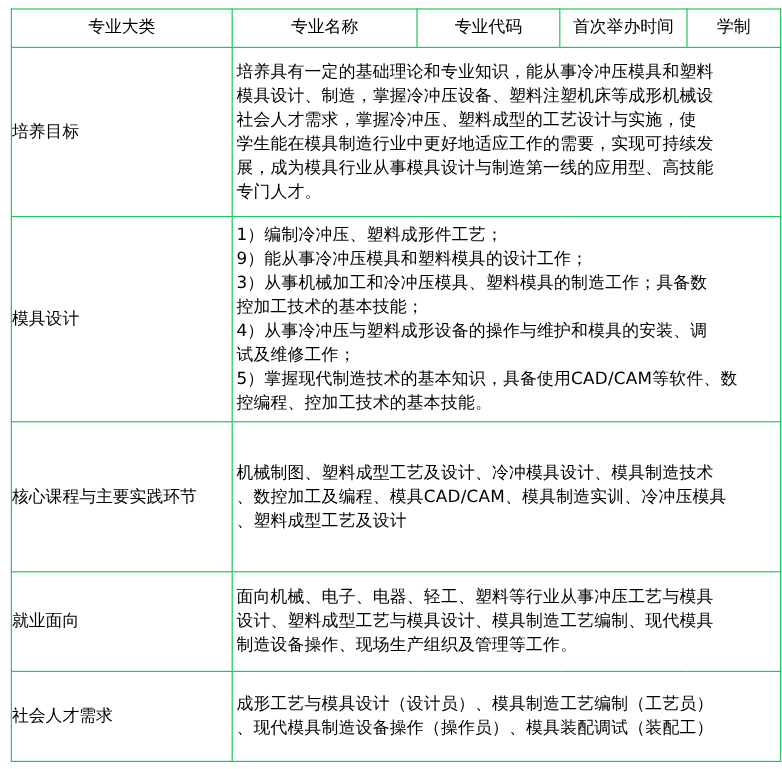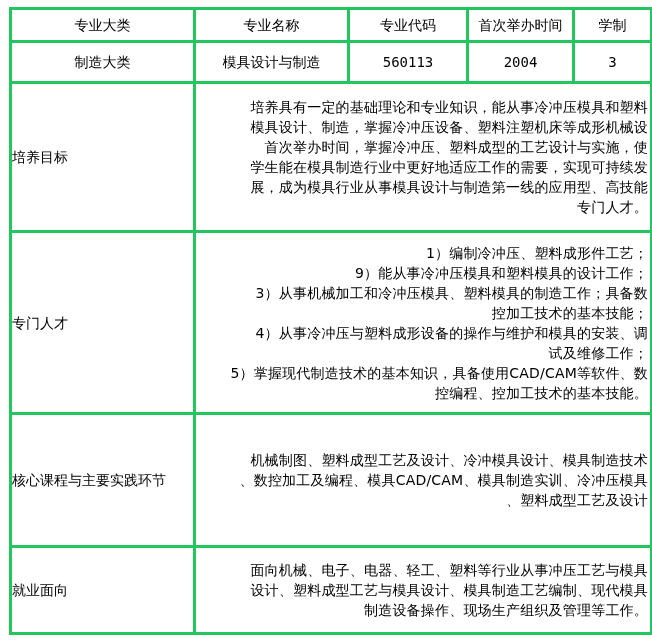--- a/index.html
+++ b/index.html
@@ -18,30 +18,30 @@
     .tbl {
       position: absolute;
       left: 9px;
       top: 7px;
       width: 641px;
       height: 628px;
       border-collapse: collapse;
       table-layout: fixed;
     }
     .tbl td {
-      border: 3px solid #22c55e;
+      border: 1px solid #22c55e;
       padding: 0;
       font-size: 14px;
       line-height: 20px;
       vertical-align: middle;
     }
     .c { text-align: center; }
     .lbl { text-align: left; font-size: 14px; }
     .body-text {
-      text-align: right;
+      text-align: left;
       padding: 0 2px 0 3px !important;
       font-size: 14px;
       line-height: 20px;
       letter-spacing: 0.2px;
     }
     .num {
       font-family: "DejaVu Sans Mono", "Liberation Mono", monospace;
       font-size: 13px;
     }
     .line { display: block; white-space: nowrap; }
@@ -58,40 +58,33 @@
     <col style="width:78px">
   </colgroup>
   <tbody>
       <tr style="height:30px">
     <td class="c">专业大类</td>
     <td class="c">专业名称</td>
     <td class="c">专业代码</td>
     <td class="c">首次举办时间</td>
     <td class="c">学制</td>
   </tr>
-  <tr style="height:36px">
-    <td class="c">制造大类</td>
-    <td class="c">模具设计与制造</td>
-    <td class="c num">560113</td>
-    <td class="c num">2004</td>
-    <td class="c num">3</td>
-  </tr>
   <tr style="height:134px">
     <td class="lbl">培养目标</td>
     <td colspan="4" class="body-text">
       <span class="line">培养具有一定的基础理论和专业知识，能从事冷冲压模具和塑料</span>
       <span class="line">模具设计、制造，掌握冷冲压设备、塑料注塑机床等成形机械设</span>
-      <span class="line">首次举办时间，掌握冷冲压、塑料成型的工艺设计与实施，使</span>
+      <span class="line">社会人才需求，掌握冷冲压、塑料成型的工艺设计与实施，使</span>
       <span class="line">学生能在模具制造行业中更好地适应工作的需要，实现可持续发</span>
       <span class="line">展，成为模具行业从事模具设计与制造第一线的应用型、高技能</span>
       <span class="line">专门人才。</span>
     </td>
   </tr>
   <tr style="height:159px">
-    <td class="lbl">专门人才</td>
+    <td class="lbl">模具设计</td>
     <td colspan="4" class="body-text">
       <span class="line">1）编制冷冲压、塑料成形件工艺；</span>
       <span class="line">9）能从事冷冲压模具和塑料模具的设计工作；</span>
       <span class="line">3）从事机械加工和冷冲压模具、塑料模具的制造工作；具备数</span>
       <span class="line">控加工技术的基本技能；</span>
       <span class="line">4）从事冷冲压与塑料成形设备的操作与维护和模具的安装、调</span>
       <span class="line">试及维修工作；</span>
       <span class="line">5）掌握现代制造技术的基本知识，具备使用CAD/CAM等软件、数</span>
       <span class="line">控编程、控加工技术的基本技能。</span>
     </td>
@@ -105,14 +98,21 @@
     </td>
   </tr>
   <tr style="height:78px">
     <td class="lbl">就业面向</td>
     <td colspan="4" class="body-text">
       <span class="line">面向机械、电子、电器、轻工、塑料等行业从事冲压工艺与模具</span>
       <span class="line">设计、塑料成型工艺与模具设计、模具制造工艺编制、现代模具</span>
       <span class="line">制造设备操作、现场生产组织及管理等工作。</span>
     </td>
   </tr>
+  <tr style="height:71px">
+    <td class="lbl">社会人才需求</td>
+    <td colspan="4" class="body-text">
+      <span class="line">成形工艺与模具设计（设计员）、模具制造工艺编制（工艺员）</span>
+      <span class="line">、现代模具制造设备操作（操作员）、模具装配调试（装配工）</span>
+    </td>
+  </tr>
 </tbody>
   </table>
 
 </body></html>

